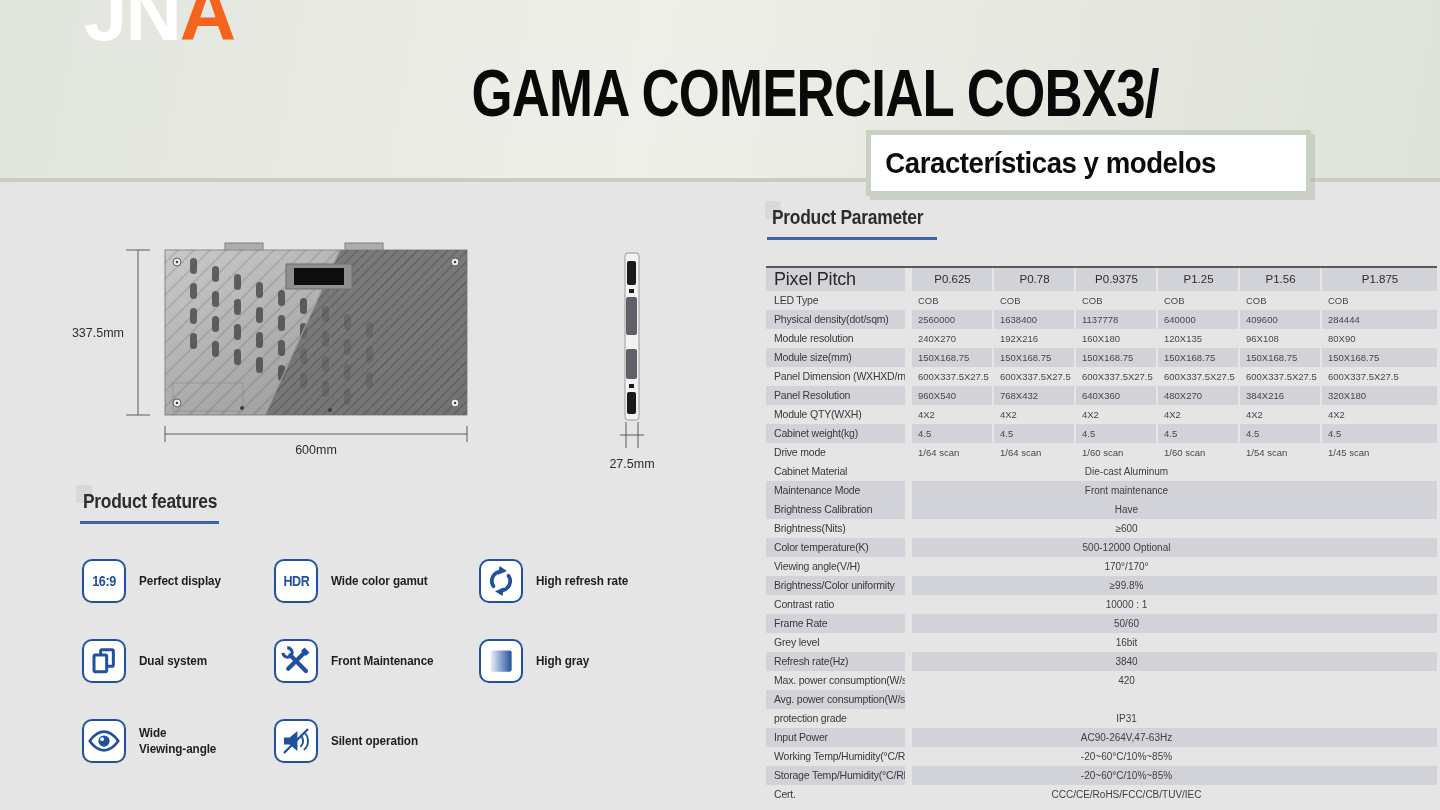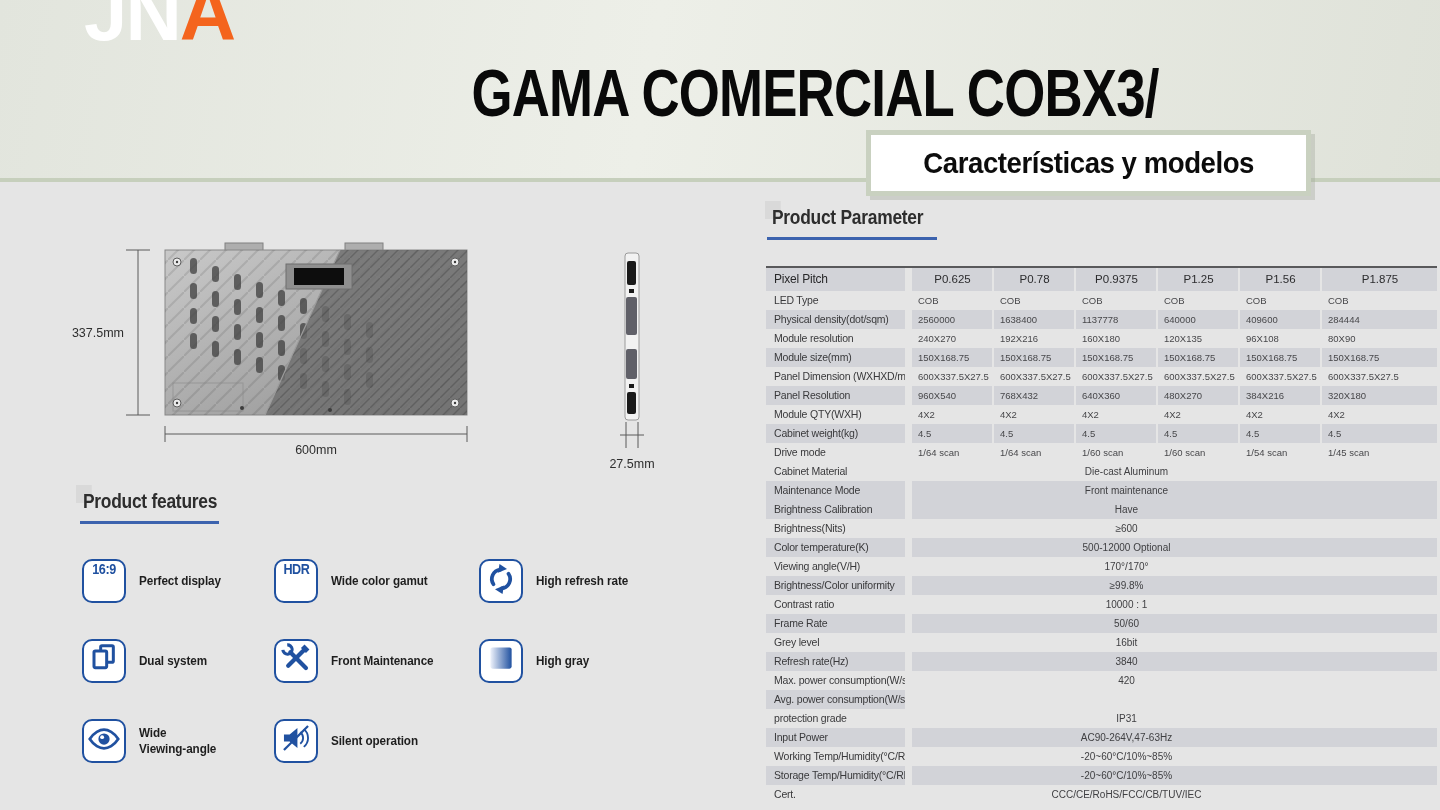--- a/index.html
+++ b/index.html
@@ -13,21 +13,21 @@
   .logo{position:absolute;left:84px;top:-26px;font-size:78px;font-weight:800;
         letter-spacing:-2px;line-height:1;}
   .logo-jn{color:#ffffff;}
   .logo-a{color:#f4641d;}
   .title{position:absolute;left:190px;right:0;top:60px;text-align:center;
          font-size:66px;line-height:1;font-weight:700;color:#090909;
          letter-spacing:-1px;transform:scaleX(.8);}
   .subtitle-box{position:absolute;left:866px;top:130px;width:435px;height:56px;
          background:#fff;border:5px solid #c9d1c0;z-index:5;
          box-shadow:4px 4px 0 rgba(162,168,155,.38);
-         display:flex;align-items:center;justify-content:center;}
+         display:flex;align-items:center;justify-content:flex-start;}
   .subtitle-box span{font-size:30px;font-weight:700;color:#0c0c0c;
          letter-spacing:-0.5px;transform:scaleX(.92);white-space:nowrap;}
 
   
   .head-wrap{position:absolute;z-index:1;}
   .sec-heading{position:relative;display:inline-block;font-size:20px;font-weight:700;
        color:#2d2d2d;letter-spacing:-0.3px;transform:scaleX(.87);transform-origin:left;z-index:0;}
   .sec-heading::before{content:"";position:absolute;left:-8px;top:-5px;width:18px;height:18px;
        background:#d9d9d9;z-index:-1;}
   .sec-underline{height:2.5px;background:#3c63ae;margin-top:8px;margin-left:-3px;}
@@ -35,39 +35,39 @@
   .features-head{left:83px;top:490px;}
   .features-head .sec-underline{width:139px;}
   .param-head{left:772px;top:206px;}
   .param-head .sec-underline{width:170px;margin-left:-5px;}
 
   
   .features-grid{position:absolute;left:82px;top:558px;display:grid;
       grid-template-columns:192px 205px 200px;grid-auto-rows:80px;}
   .feat{display:flex;align-items:center;height:46px;}
   .feat-icon{flex:0 0 auto;width:44px;height:44px;box-sizing:border-box;background:#fff;
-      border:2.5px solid #2051a0;border-radius:10px;display:flex;align-items:flex-start;justify-content:center;}
+      border:2.5px solid #2051a0;border-radius:10px;display:flex;align-items:center;justify-content:center;}
   .feat-icon svg{display:block;}
   .glyph{font-weight:800;color:#2051a0;font-size:14px;letter-spacing:-0.5px;transform:scaleX(.9);}
   .feat-label{margin-left:13px;font-size:13px;font-weight:700;color:#1e1e1e;
       line-height:1.2;white-space:pre-line;letter-spacing:-0.1px;
       transform:scaleX(.9);transform-origin:left;}
 
   
   .diagram{position:absolute;left:40px;top:228px;}
   .dim-text{font-size:12.5px;fill:#2e2e2e;font-family:"Liberation Sans","DejaVu Sans",sans-serif;}
 
   
   .param-table{position:absolute;left:766px;top:266px;width:671px;border-top:2px solid #59595b;}
   .prow{display:flex;height:19px;}
   .prow.head{height:23px;}
   .cell{box-sizing:border-box;line-height:19px;white-space:nowrap;overflow:hidden;}
   .prow.head .cell{line-height:23px;}
   .cell.label{width:139px;padding-left:8px;font-size:10.5px;color:#39393b;letter-spacing:-0.2px;}
-  .prow.head .cell.label{font-size:12px;color:#28282a;}
+  .prow.head .cell.label{font-size:18px;color:#28282a;}
   .cell.val{width:80px;margin-left:2px;padding-left:6px;font-size:9.5px;color:#47474a;}
   .cell.val.first{margin-left:7px;}
   .cell.val.last{width:auto;flex:1;}
   .prow.head .cell.val{font-size:11.5px;color:#2c2c2e;text-align:center;padding-left:1px;}
   .cell.merged{flex:1;margin-left:7px;text-align:center;padding-right:96px;
       font-size:10px;color:#404043;}
   .rgray{background:#d2d3d8;}
 </style>
 </head>
 <body>

